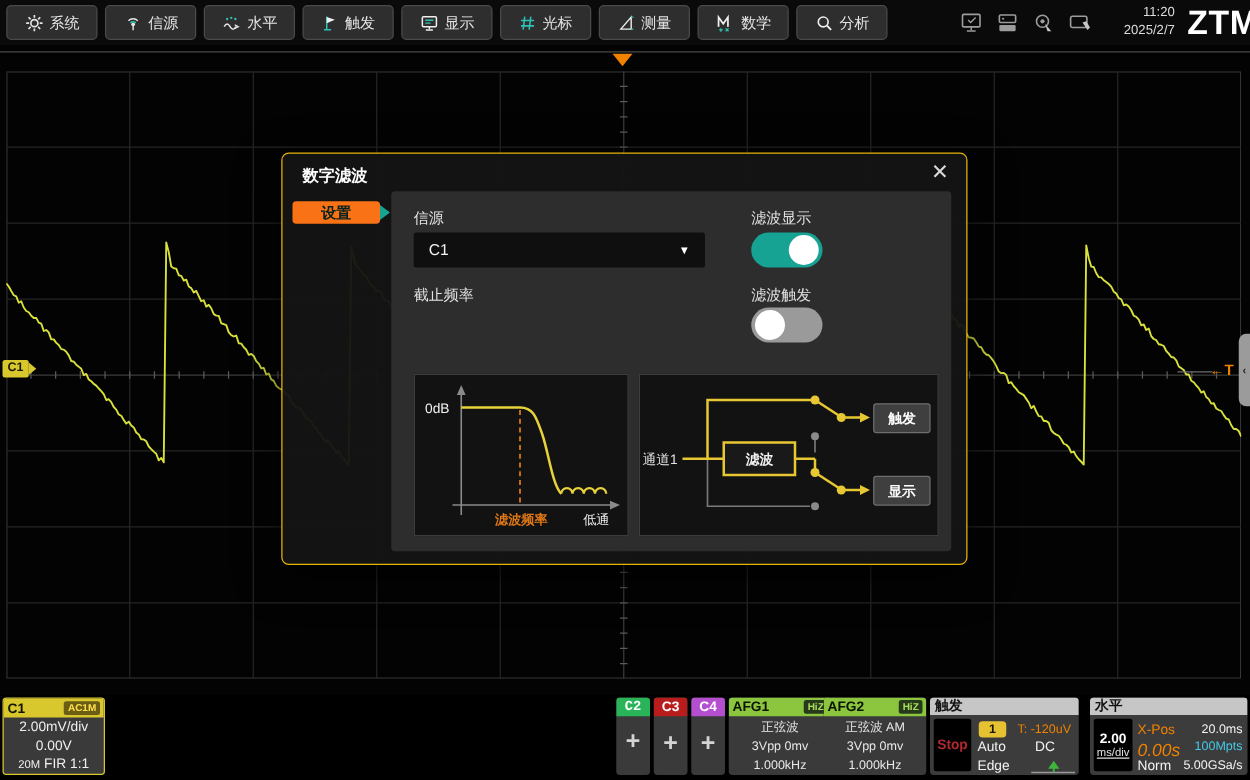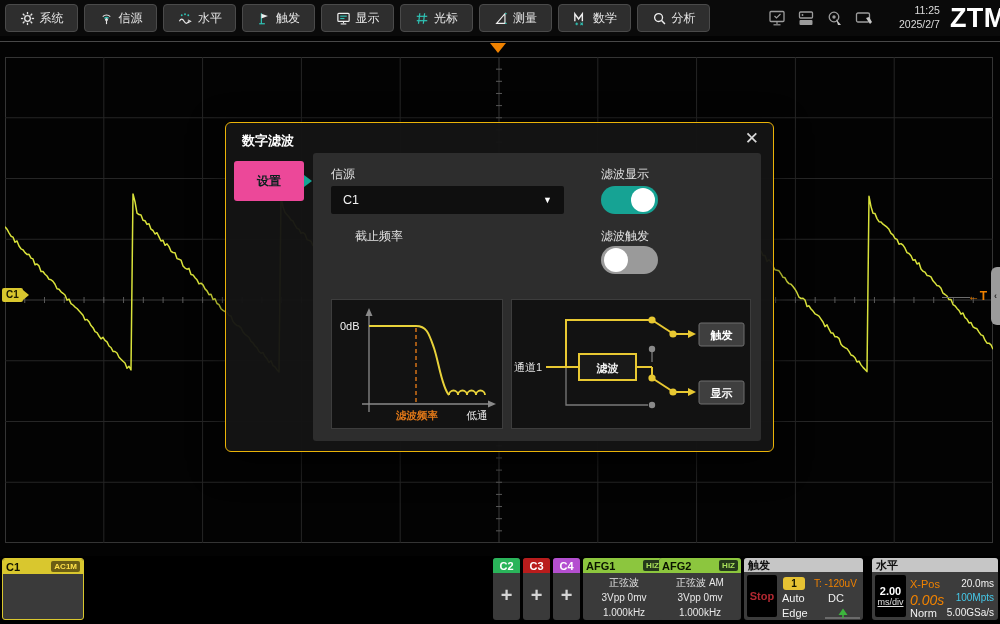--- a/index.html
+++ b/index.html
@@ -29,21 +29,21 @@
           border-top:5px solid transparent;border-bottom:5px solid transparent;border-left:6px solid #d9c72e;}
   .t-level{position:absolute;right:13px;top:253px;color:#f08200;font-size:12px;font-weight:bold;}
   .t-level-line{position:absolute;right:30px;top:261px;width:28px;border-top:1px solid #6d6d6d;}
   .side-handle{position:absolute;right:0;top:231px;width:9px;height:58px;background:#9b9b9b;border-radius:6px 0 0 6px;
           display:flex;align-items:center;justify-content:center;color:#2a2a2a;font-size:9px;font-weight:bold;}
   
   .dialog{position:absolute;left:225px;top:122px;width:547px;height:328px;background:rgba(20,20,20,.96);
           border:1px solid #eab308;border-radius:6px;box-shadow:0 10px 34px rgba(0,0,0,.75);}
   .dlg-title{position:absolute;left:16px;top:9px;font-size:13px;font-weight:bold;color:#fff;}
   .dlg-close{position:absolute;right:14px;top:5px;font-size:17px;color:#d8d8d8;cursor:default;}
-  .dlg-tab{position:absolute;left:8px;top:38px;width:70px;height:40px;background:#ec4899;color:#07211d;
+  .dlg-tab{position:absolute;left:8px;top:38px;width:70px;height:18px;background:#f97316;color:#07211d;
            font-size:12px;font-weight:bold;display:flex;align-items:center;justify-content:center;border-radius:3px;}
   .dlg-tab:after{content:"";position:absolute;right:-8px;top:50%;transform:translateY(-50%);
            border-top:6px solid transparent;border-bottom:6px solid transparent;border-left:8px solid #16a394;}
   .dlg-panel{position:absolute;left:87px;top:30px;width:448px;height:288px;background:#2d2d2d;border-radius:3px;}
   .fld-label{position:absolute;font-size:12px;color:#e2e2e2;}
   .fld-box{position:absolute;width:233px;height:28px;background:#0f0f0f;border-radius:2px;
            display:flex;align-items:center;font-size:12.5px;color:#f2f2f2;padding:0 12px;box-sizing:border-box;}
   .fld-box .caret{margin-left:auto;font-size:9px;color:#fff;}
   .toggle{position:absolute;width:57px;height:28px;border-radius:14px;}
   .toggle .knob{position:absolute;top:2px;width:24px;height:24px;border-radius:50%;background:#fff;}
@@ -184,21 +184,21 @@
         <circle cx="8" cy="7" r="1.7" fill="#b6b6b6"></circle>
         <path d="M10,9 L15,15 L12,15 Z" fill="#e8e8e8"></path>
       </svg>
     <svg width="20" height="17" viewBox="0 0 20 17">
         <rect x="1.5" y="3" width="13" height="9" rx="1.5" fill="none" stroke="#b6b6b6" stroke-width="1.3"></rect>
         <path d="M11,8 l4,6 2,-2 -3,-5 Z" fill="#e8e8e8"></path>
       </svg>
   </div>
   <div class="tb-divider"></div>
   <div class="clock">
-    <div>11:25</div>
+    <div>11:20</div>
     <div>2025/2/7</div>
   </div>
   <div class="logo">ZTMI</div>
 </div>
 
 <div class="scope">
   <div class="scope-topline"></div>
   <div class="trig-pos"></div>
   <svg id="grid-svg" width="988" height="486">
       <rect x="0.5" y="0.5" width="987" height="485" fill="none" stroke="#343434"></rect>
@@ -319,21 +319,21 @@
   <div class="dlg-close">✕</div>
   <div class="dlg-tab">设置</div>
 
   <div class="dlg-panel">
     <div class="fld-label" style="left:18px;top:13px;">信源</div>
     <div class="fld-box" style="left:18px;top:33px;">
       <span>C1</span>
       <span class="caret">▼</span>
     </div>
 
-    <div class="fld-label" style="left:18px;top:75px;margin-left:24px;">截止频率</div>
+    <div class="fld-label" style="left:18px;top:75px;">截止频率</div>
 
     <div class="fld-label" style="left:288px;top:13px;">滤波显示</div>
     <div class="toggle on" style="left:288px;top:33px;">
         <div class="knob"></div>
       </div>
 
     <div class="fld-label" style="left:288px;top:75px;">滤波触发</div>
     <div class="toggle off" style="left:288px;top:93px;">
         <div class="knob"></div>
       </div>
@@ -389,23 +389,32 @@
   </div>
 </div>
 
 <div class="bottombar">
 
   <div class="tile c1tile">
     <div class="tile-hdr">
       <span>C1</span>
       <span class="cpl-badge">AC1M</span>
     </div>
-  </div>
-
-  <div class="tile chtile" style="left:493px;">
+    <div class="c1body">
+      <div>2.00mV/div</div>
+      <div>0.00V</div>
+      <div>
+        <span style="font-size:9px;">20M</span>
+        <span>FIR</span>
+        <span>1:1</span>
+      </div>
+    </div>
+  </div>
+
+  <div class="tile chtile" style="left:493px;font-family:Liberation Mono, monospace;">
     <div class="tile-hdr" style="background:#2ab45a;">
         <span>C2</span>
       </div>
     <div class="chplus">+</div>
   </div>
   <div class="tile chtile" style="left:523px;">
     <div class="tile-hdr" style="background:#b91c1c;">
         <span>C3</span>
       </div>
     <div class="chplus">+</div>

